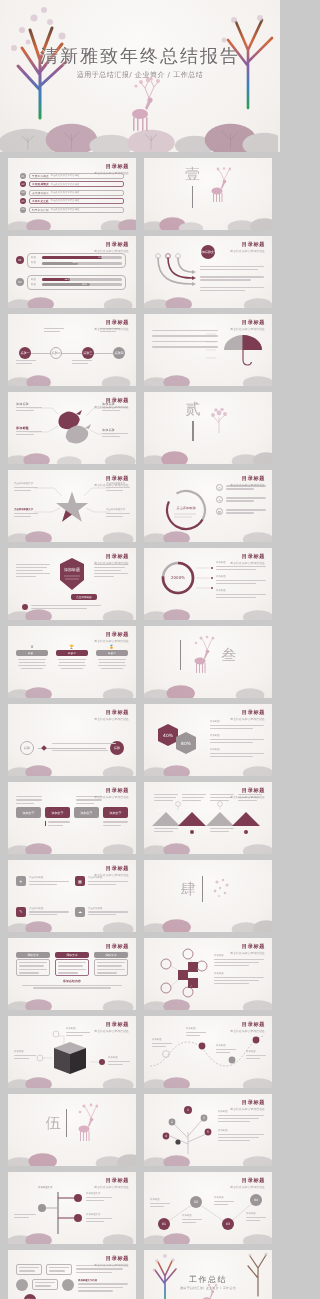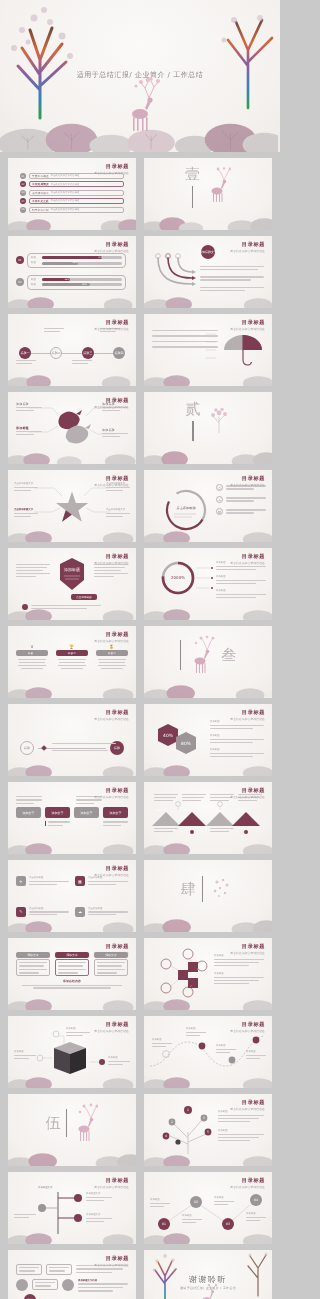--- a/index.html
+++ b/index.html
@@ -142,20 +142,21 @@
         <path d="M31 24 L27 14 M31 24 L36 13 M27 14 L23 9 M27 14 L30 8 M36 13 L40 8 M36 13 L33 7"></path>
       </g>
       <g fill="#e0b5c8" opacity=".8">
         <circle cx="23" cy="8" r="2"></circle>
           <circle cx="30" cy="6" r="2.2"></circle>
           <circle cx="40" cy="7" r="2"></circle>
         <circle cx="33" cy="5" r="1.8"></circle>
           <circle cx="18" cy="12" r="1.6"></circle>
       </g>
     </svg>
+    <div class="title">清新雅致年终总结报告</div>
     <div class="subtitle">适用于总结汇报/ 企业简介 / 工作总结</div>
   </div>
 
   <div class="grid">
 
     <div class="slide thumb">
       <svg class="scenery" viewBox="0 0 128 24" preserveAspectRatio="none">
         <g opacity=".5">
             <ellipse cx="12" cy="22" rx="14" ry="7" fill="#b8b2b5"></ellipse>
         <ellipse cx="30" cy="20" rx="12" ry="7" fill="#9c6c85"></ellipse>
@@ -1568,18 +1569,18 @@
             <circle cx="16.6" cy="9.6" r="1.5"></circle>
         </g>
         <g stroke="#d6a8bd" stroke-width=".5" fill="none">
             <path d="M16 8.5 L13 3 M16 8.5 L20 3"></path>
           </g>
         <g fill="#e0b5c8" opacity=".8">
             <circle cx="13" cy="3" r="1.2"></circle>
             <circle cx="20" cy="3" r="1.2"></circle>
           </g>
       </svg>
-      <div style="position:absolute;left:0;right:0;top:24px;text-align:center;font-size:8px;color:#6e6a6d;font-family:'DejaVu Serif','Liberation Serif',serif;letter-spacing:1.5px">谢谢聆听</div>
+      <div style="position:absolute;left:0;right:0;top:24px;text-align:center;font-size:8px;color:#6e6a6d;font-family:'DejaVu Serif','Liberation Serif',serif;letter-spacing:1.5px">工作总结</div>
       <div style="position:absolute;left:0;right:0;top:36px;text-align:center;font-size:3px;color:#8b8589;letter-spacing:.3px">适用于总结汇报/ 企业简介 / 工作总结</div>
     </div>
 
   </div>
 </div>
 
 </body></html>

